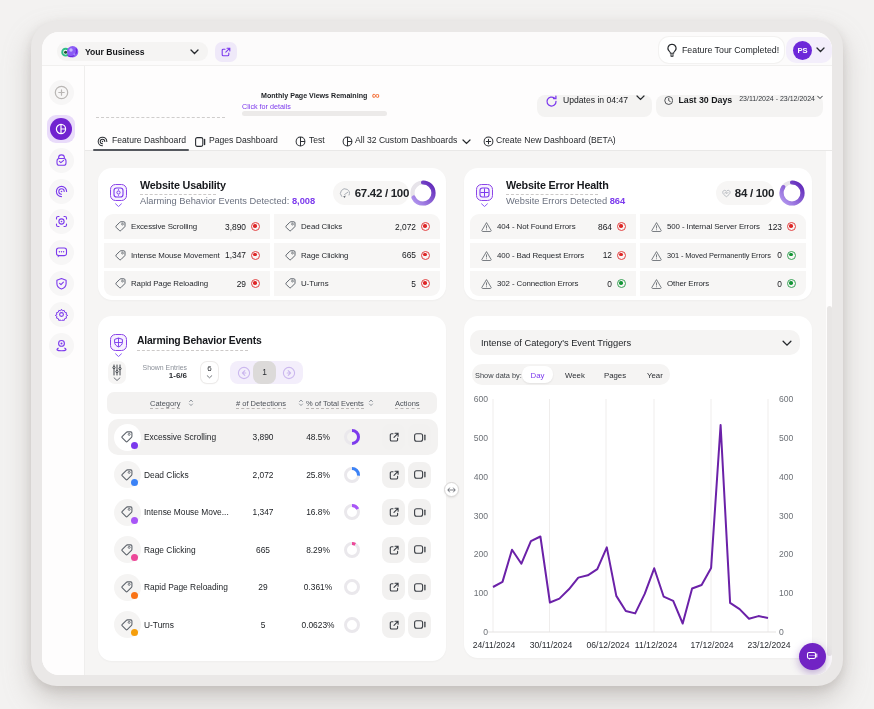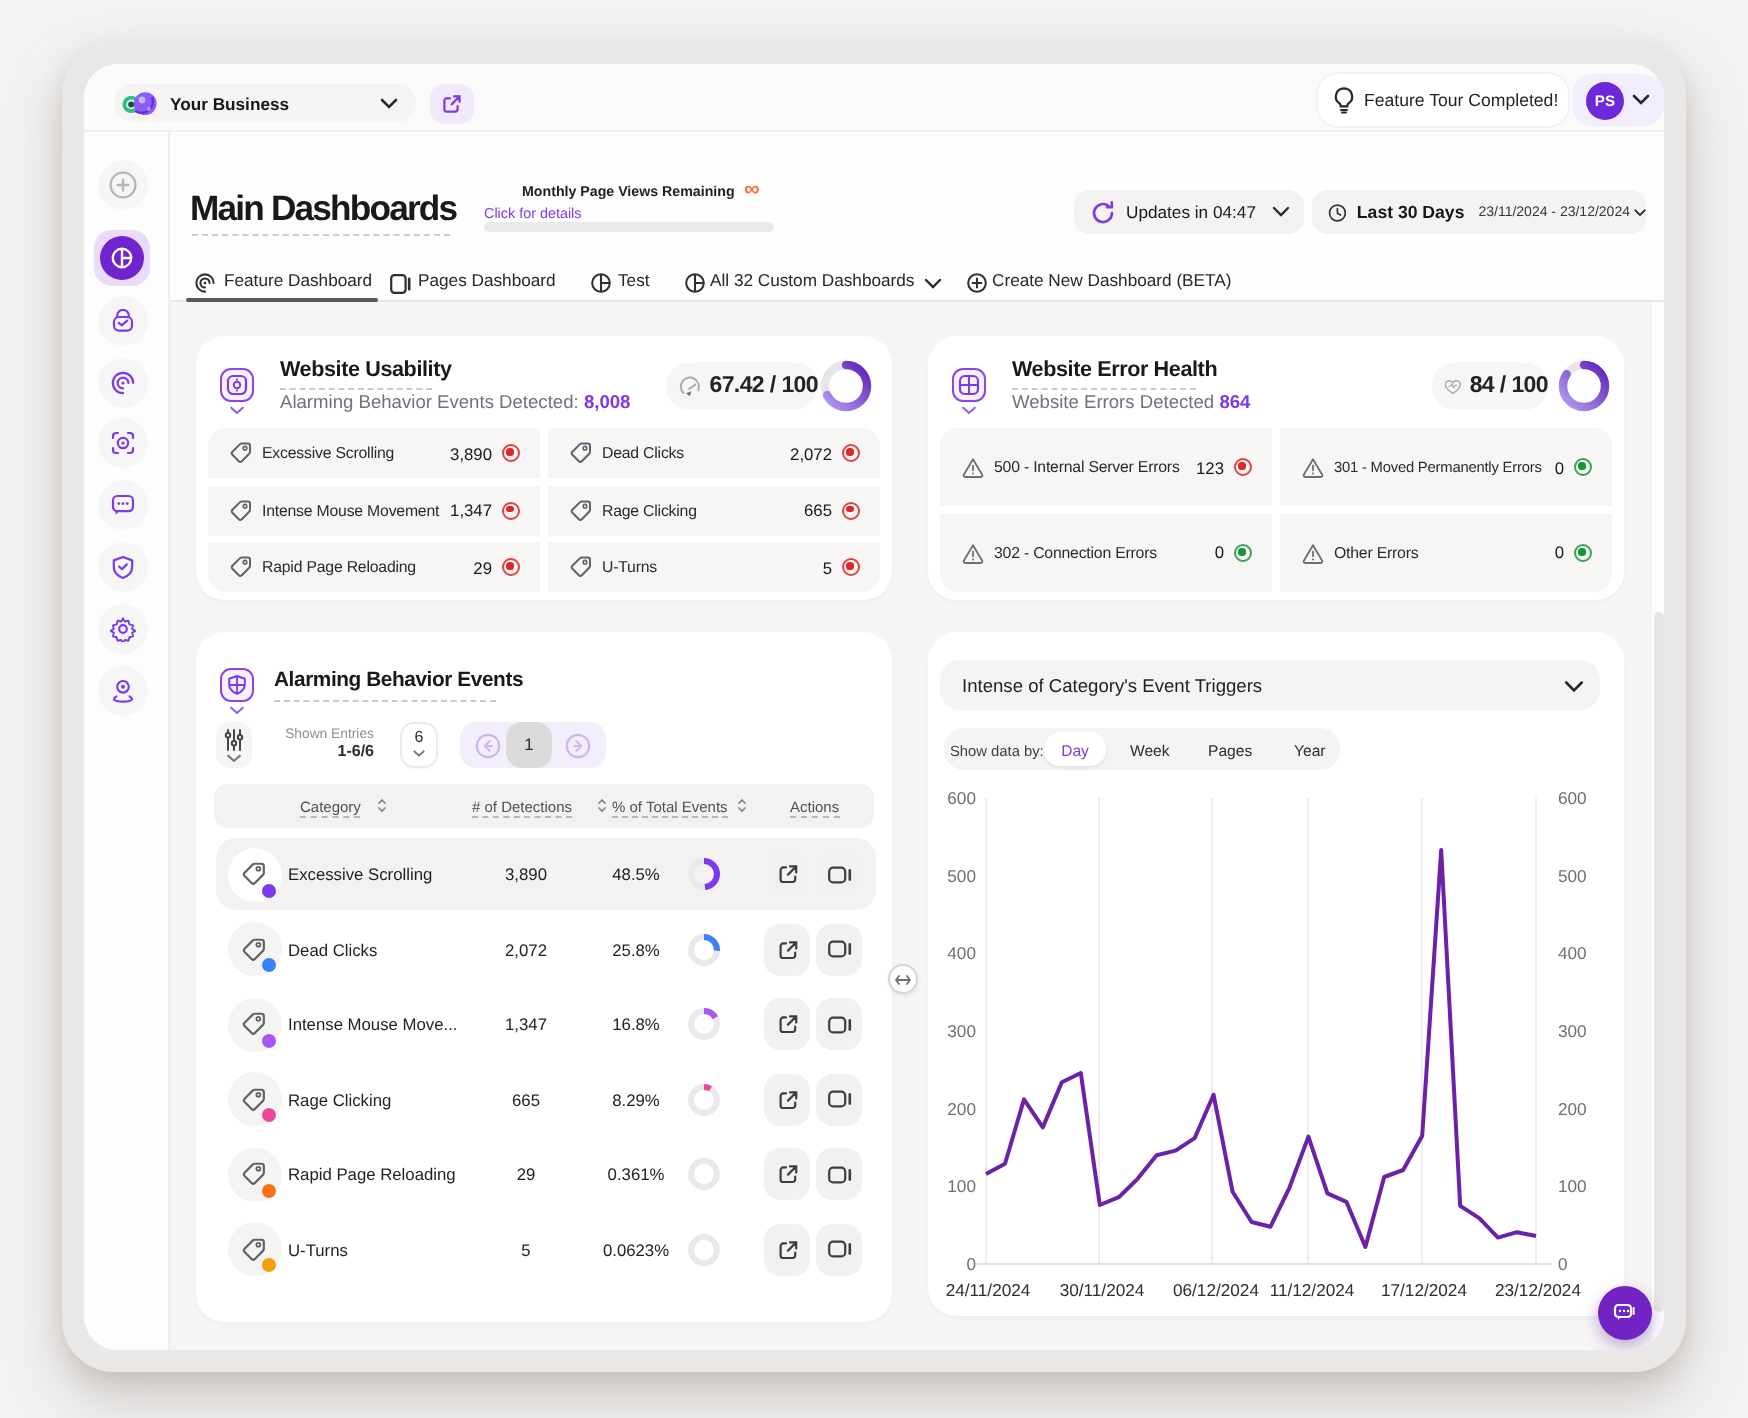--- a/index.html
+++ b/index.html
@@ -7,21 +7,21 @@
   body { background:#f3f2f1; font-family:"Liberation Sans", sans-serif; position:relative; }
   .abs { position:absolute; }
   .window { position:absolute; left:31px; top:21px; width:812px; height:665px; border-radius:26px; background:#eae8e7; box-shadow:0 14px 28px rgba(150,143,138,.38), 0 4px 10px rgba(150,143,138,.25); }
   .surface { position:absolute; left:11px; top:11px; width:790px; height:643px; border-radius:17px; background:#fefdfd; overflow:hidden; }
   
   .topbar { position:absolute; left:0; top:0; width:790px; height:34px; background:#fcfbfb; border-bottom:1px solid #f1f0ef; }
   .sidebar { position:absolute; left:0; top:34px; width:43px; height:609px; background:#fefdfd; border-right:1px solid #efeeed; }
   .headerband { position:absolute; left:43px; top:34px; width:747px; height:85px; background:#fefdfd; border-bottom:1px solid #e9e8e7; }
   .content { position:absolute; left:43px; top:119px; width:741px; height:524px; background:#f6f5f4; }
   .card { position:absolute; background:#fff; border-radius:14px; box-shadow:0 1px 2px rgba(0,0,0,.03); }
-  .chip { position:absolute; background:#f4f3f2; border-radius:8px; display:flex; align-items:center; white-space:nowrap; }
+  .chip { position:absolute; background:#f4f3f2; border-radius:8px; display:flex; align-items:flex-start; white-space:nowrap; }
   .chip span { white-space:nowrap; }
   .mini { position:absolute; display:grid; grid-template-columns:1fr 1fr; gap:3.5px 4px; border-radius:9px; overflow:hidden; }
   .cell { background:#f7f6f5; display:flex; align-items:center; }
   .cell .nm { margin-left:5px; font-size:7.9px; color:#272a2f; white-space:nowrap; letter-spacing:-.1px; }
   .cell .ct { margin-left:auto; padding-left:4px; font-size:8.4px; color:#17191d; }
   .rdot,.gdot { width:9px; height:9px; border-radius:50%; margin:0 10px 0 5px; position:relative; flex:none; }
   .rdot { border:1.5px solid #e34242; }
   .gdot { border:1.5px solid #3ba257; }
   .rdot::after,.gdot::after { content:""; position:absolute; left:1.2px; top:1.2px; width:3.6px; height:3.6px; border-radius:50%; }
   .rdot::after { background:#dd2727; }
@@ -118,21 +118,20 @@
   <svg class="abs" style="left:13px;top:275.5px;" width="13" height="13" viewBox="0 0 13 13">
     <circle cx="6.5" cy="6.5" r="1.9" stroke="#7c3aed" stroke-width="1.1" fill="none"></circle>
     <path d="M6.5 1.2l.9 1.6 1.8-.4.5 1.8 1.8.5-.4 1.8 1.6.9-1.6.9.4 1.8-1.8.5-.5 1.8-1.8-.4-.9 1.6-.9-1.6-1.8.4-.5-1.8-1.8-.5.4-1.8-1.6-.9 1.6-.9-.4-1.8 1.8-.5.5-1.8 1.8.4z" stroke="#7c3aed" stroke-width="1" fill="none" stroke-linejoin="round"></path>
   </svg>
   <svg class="abs" style="left:13px;top:306.5px;" width="13" height="13" viewBox="0 0 13 13">
     <circle cx="6.5" cy="4.4" r="2.9" stroke="#7c3aed" stroke-width="1.1" fill="none"></circle>
     <circle cx="6.5" cy="4.4" r="1" fill="#7c3aed"></circle>
     <path d="M3.2 9.2c-2.3 1.4-1.4 2.6 3.3 2.6s5.6-1.2 3.3-2.6" stroke="#7c3aed" stroke-width="1.1" fill="none" stroke-linecap="round"></path>
   </svg>
   
-  <div class="abs" style="left:53px;top:62px;font-size:17.6px;font-weight:bold;color:#17191d;letter-spacing:-.9px;">Main Dashboards</div>
   <div class="abs" style="left:54px;top:85px;width:129px;border-bottom:1.5px dashed #cfcdcc;"></div>
   <div class="abs" style="left:200px;top:60px;font-size:7.1px;font-weight:bold;color:#1b1e22;white-space:nowrap;margin-left:19px;">Monthly Page Views Remaining</div>
   <div class="abs" style="left:200px;top:69.5px;font-size:7.2px;color:#7c3aed;">Click for details</div>
   <div class="abs" style="left:330px;top:57px;font-size:11px;font-weight:bold;color:#f4733c;">∞</div>
   <div class="abs" style="left:200px;top:79px;width:145px;height:5px;background:#eceae9;border-radius:3px;"></div>
   <div class="chip" style="left:495px;top:63px;width:115px;height:22px;">
     <svg style="margin-left:8px;" width="13" height="13" viewBox="0 0 13 13">
           <path d="M11 6.5a4.5 4.5 0 1 1-1.6-3.4M10.9 1.2v2.4H8.5" stroke="#7c3aed" stroke-width="1.3" fill="none" stroke-linecap="round"></path>
         </svg>
     <span style="margin-left:5px;font-size:8.6px;color:#17191d;">Updates in 04:47</span>
@@ -311,22 +310,38 @@
     </div>
     <svg class="abs" style="left:313px;top:10px;" width="30" height="30" viewBox="0 0 30 30">
       <circle cx="15" cy="15" r="10.5" stroke="#e7e4ea" stroke-width="4.2" fill="none"></circle>
       <circle cx="15" cy="15" r="10.5" stroke="url(#pgrad)" stroke-width="4.2" fill="none" stroke-linecap="round" stroke-dasharray="55.42 66" transform="rotate(-90 15 15)"></circle>
     </svg>
     <div class="mini" style="left:6px;top:46px;width:336px;height:82px;">
       <div class="cell">
             <svg style="margin-left:11px;flex:none;" width="11" height="11" viewBox="0 0 11 11">
               <use href="#warnic"></use>
             </svg>
+            <span class="nm">404 - Not Found Errors</span>
+            <span class="ct">864</span>
+            <span class="rdot"></span>
+          </div>
+      <div class="cell">
+            <svg style="margin-left:11px;flex:none;" width="11" height="11" viewBox="0 0 11 11">
+              <use href="#warnic"></use>
+            </svg>
             <span class="nm">500 - Internal Server Errors</span>
             <span class="ct">123</span>
+            <span class="rdot"></span>
+          </div>
+      <div class="cell">
+            <svg style="margin-left:11px;flex:none;" width="11" height="11" viewBox="0 0 11 11">
+              <use href="#warnic"></use>
+            </svg>
+            <span class="nm">400 - Bad Request Errors</span>
+            <span class="ct">12</span>
             <span class="rdot"></span>
           </div>
       <div class="cell">
             <svg style="margin-left:11px;flex:none;" width="11" height="11" viewBox="0 0 11 11">
               <use href="#warnic"></use>
             </svg>
             <span class="nm" style="font-size:7.4px;">301 - Moved Permanently Errors</span>
             <span class="ct">0</span>
             <span class="gdot"></span>
           </div>

